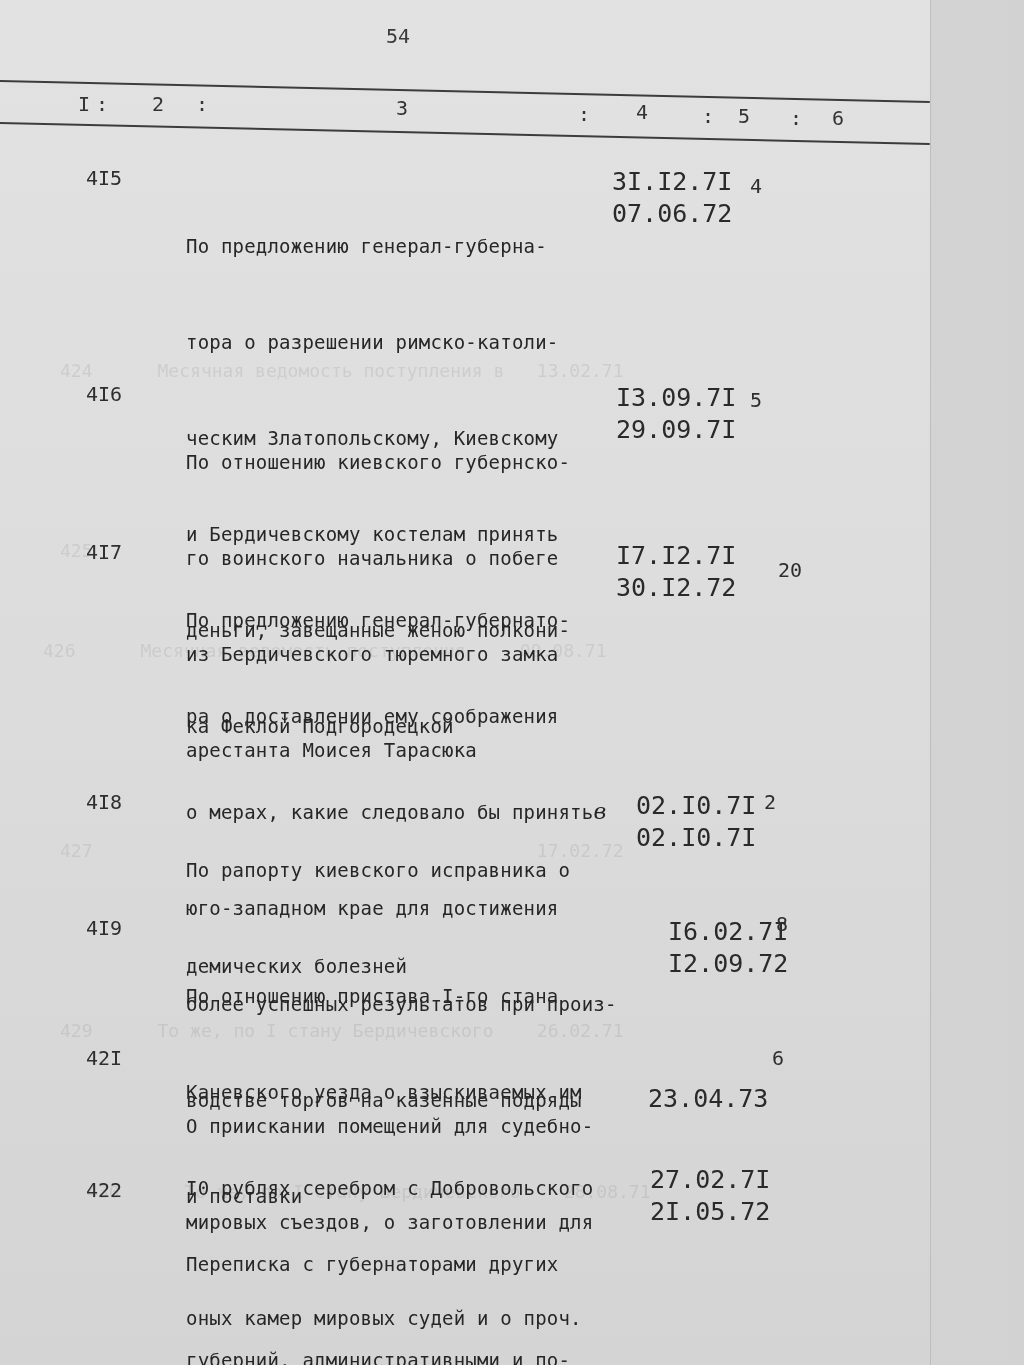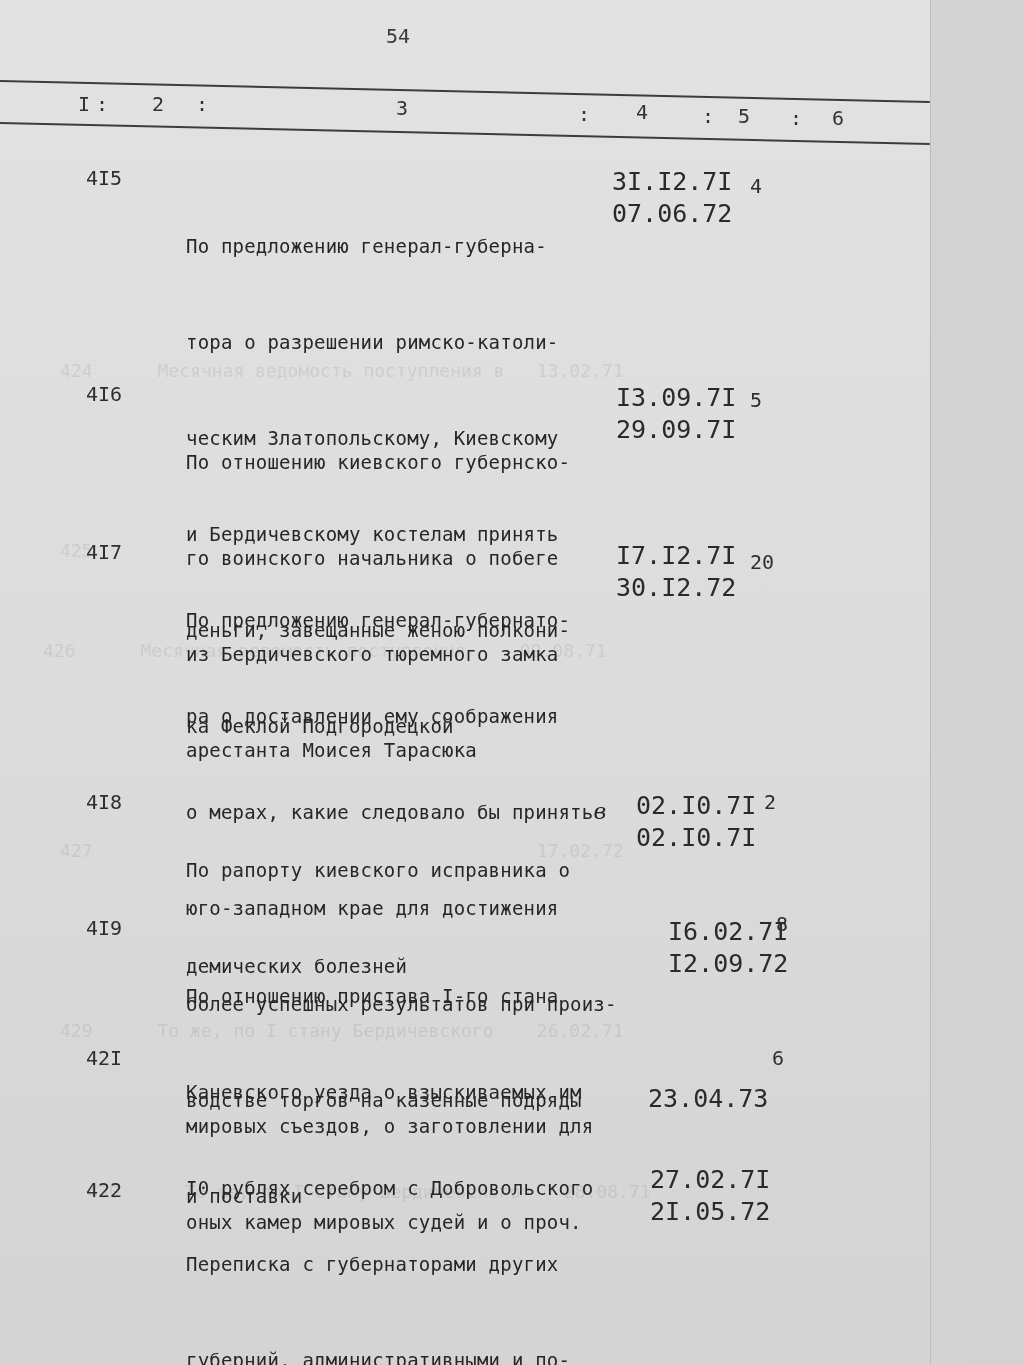--- a/index.html
+++ b/index.html
@@ -177,21 +177,21 @@
         <div><span>о мерах, какие следовало бы принять</span><span class="handwritten">в</span></div>
         <div>юго-западном крае для достижения</div>
         <div>более успешных результатов при произ-</div>
         <div>водстве торгов на казенные подряды</div>
         <div>и поставки</div>
       </div>
       <div class="entry-dates">
         <div>I7.I2.7I</div>
         <div>30.I2.72</div>
       </div>
-      <span class="entry-sheets" style="top:10px;">20</span>
+      <span class="entry-sheets" style="top:18px;margin-left:28px;">20</span>
     </div>
 
     <div class="entry" style="top:790px;">
       <span class="entry-num">4I8</span>
       <div class="entry-desc">
         <div>По рапорту киевского исправника о</div>
         <div>демических болезней</div>
       </div>
       <div class="entry-dates" style="left:636px;">
         <div>02.I0.7I</div>
@@ -210,20 +210,21 @@
       <div class="entry-dates" style="left:648px;margin-left:20px;">
         <div>I6.02.7I</div>
         <div>I2.09.72</div>
       </div>
       <span class="entry-sheets" style="left:776px; top:-4px;">8</span>
     </div>
 
     <div class="entry" style="top:1046px;">
       <span class="entry-num">42I</span>
       <div class="entry-desc">
+        <div>О приискании помещений для судебно-</div>
         <div>мировых съездов, о заготовлении для</div>
         <div>оных камер мировых судей и о проч.</div>
       </div>
       <div class="entry-dates" style="left:648px;margin-top:37px;">
         <div>23.04.73</div>
         <div></div>
       </div>
       <span class="entry-sheets" style="left:772px;">6</span>
     </div>
 

